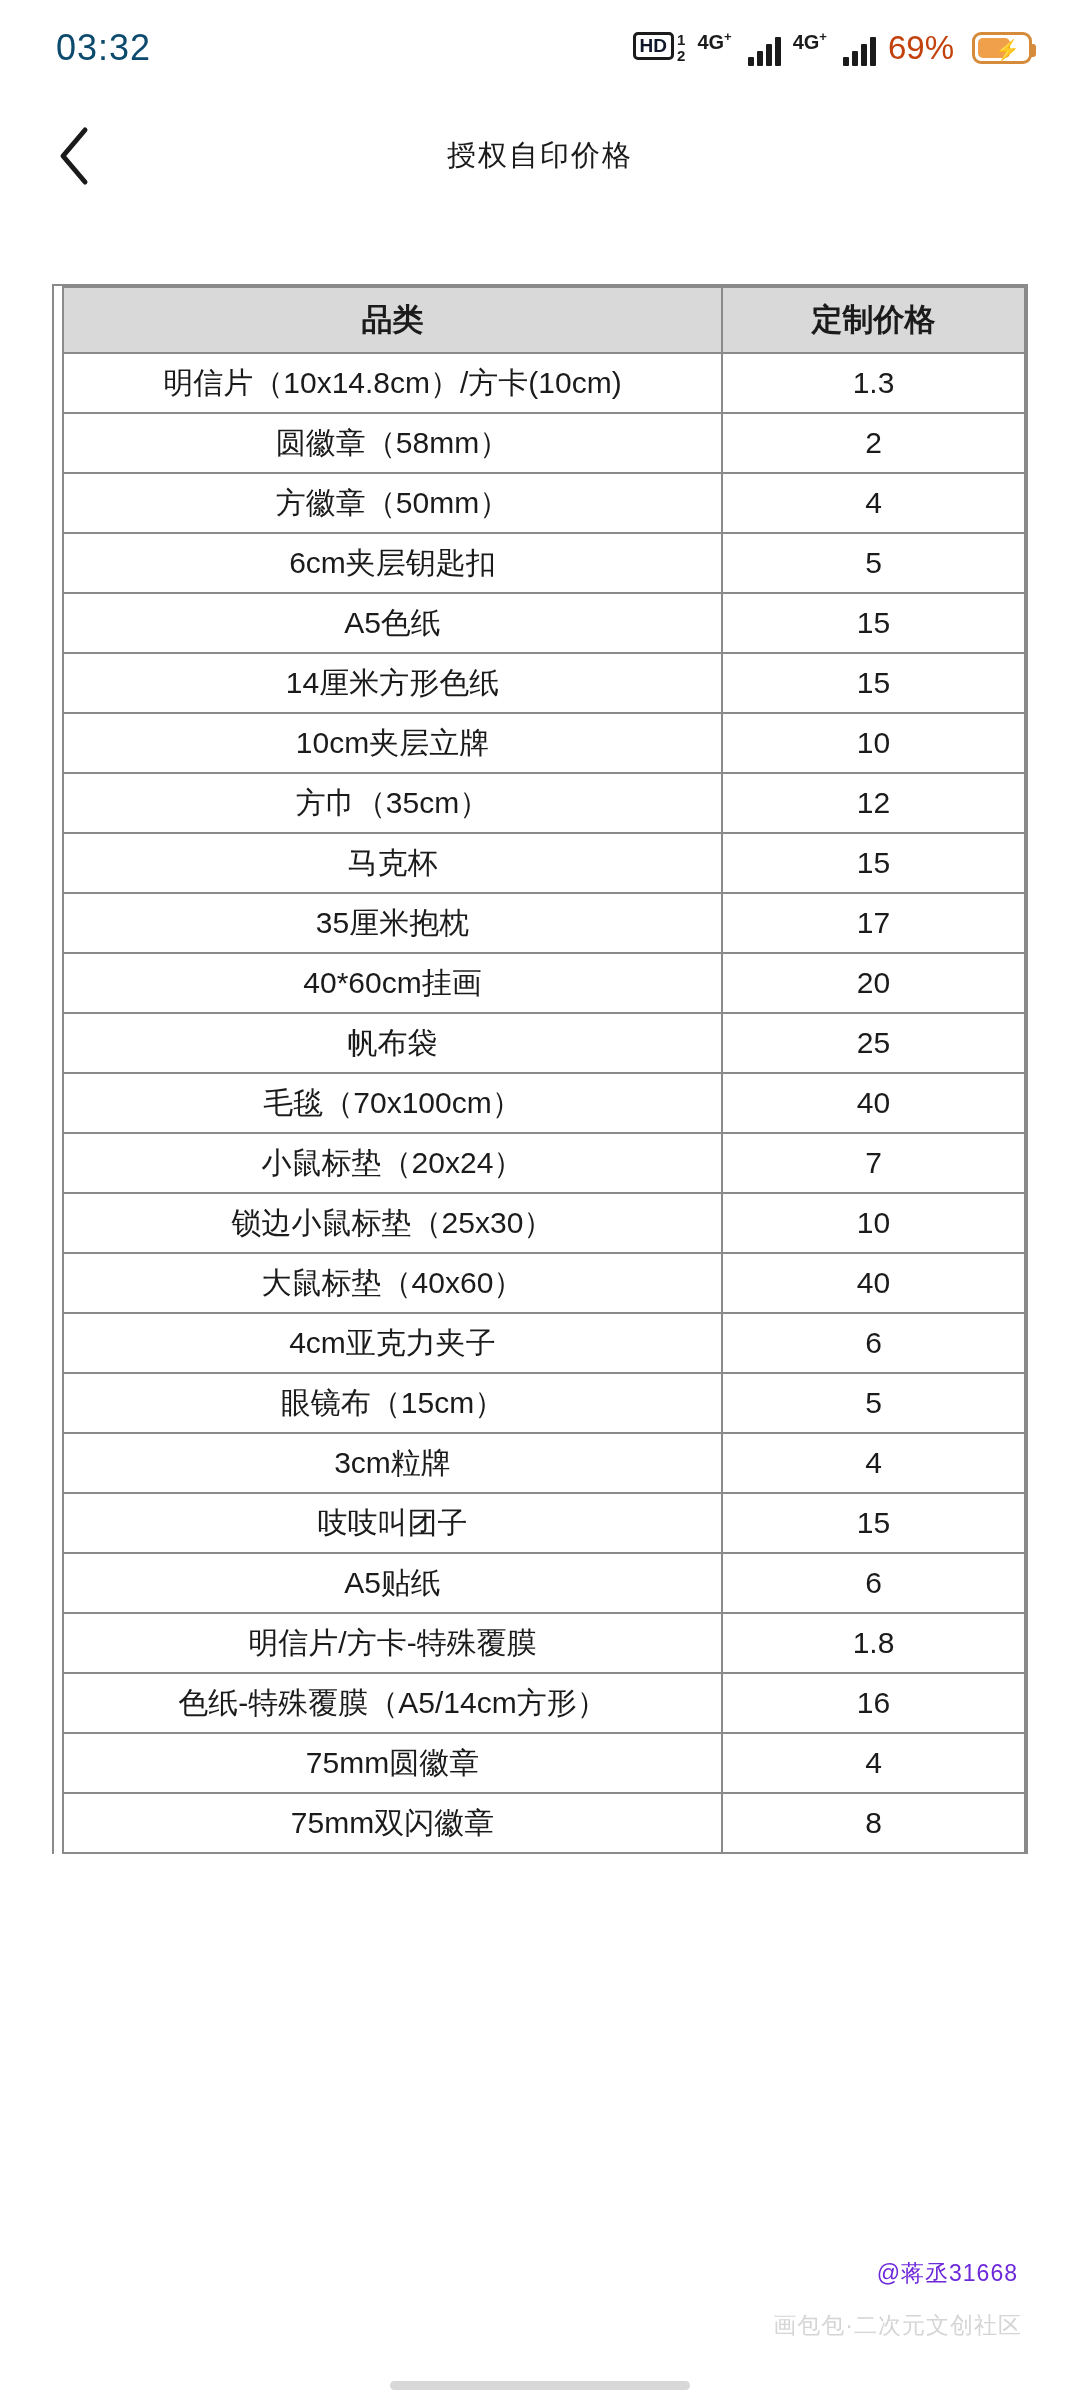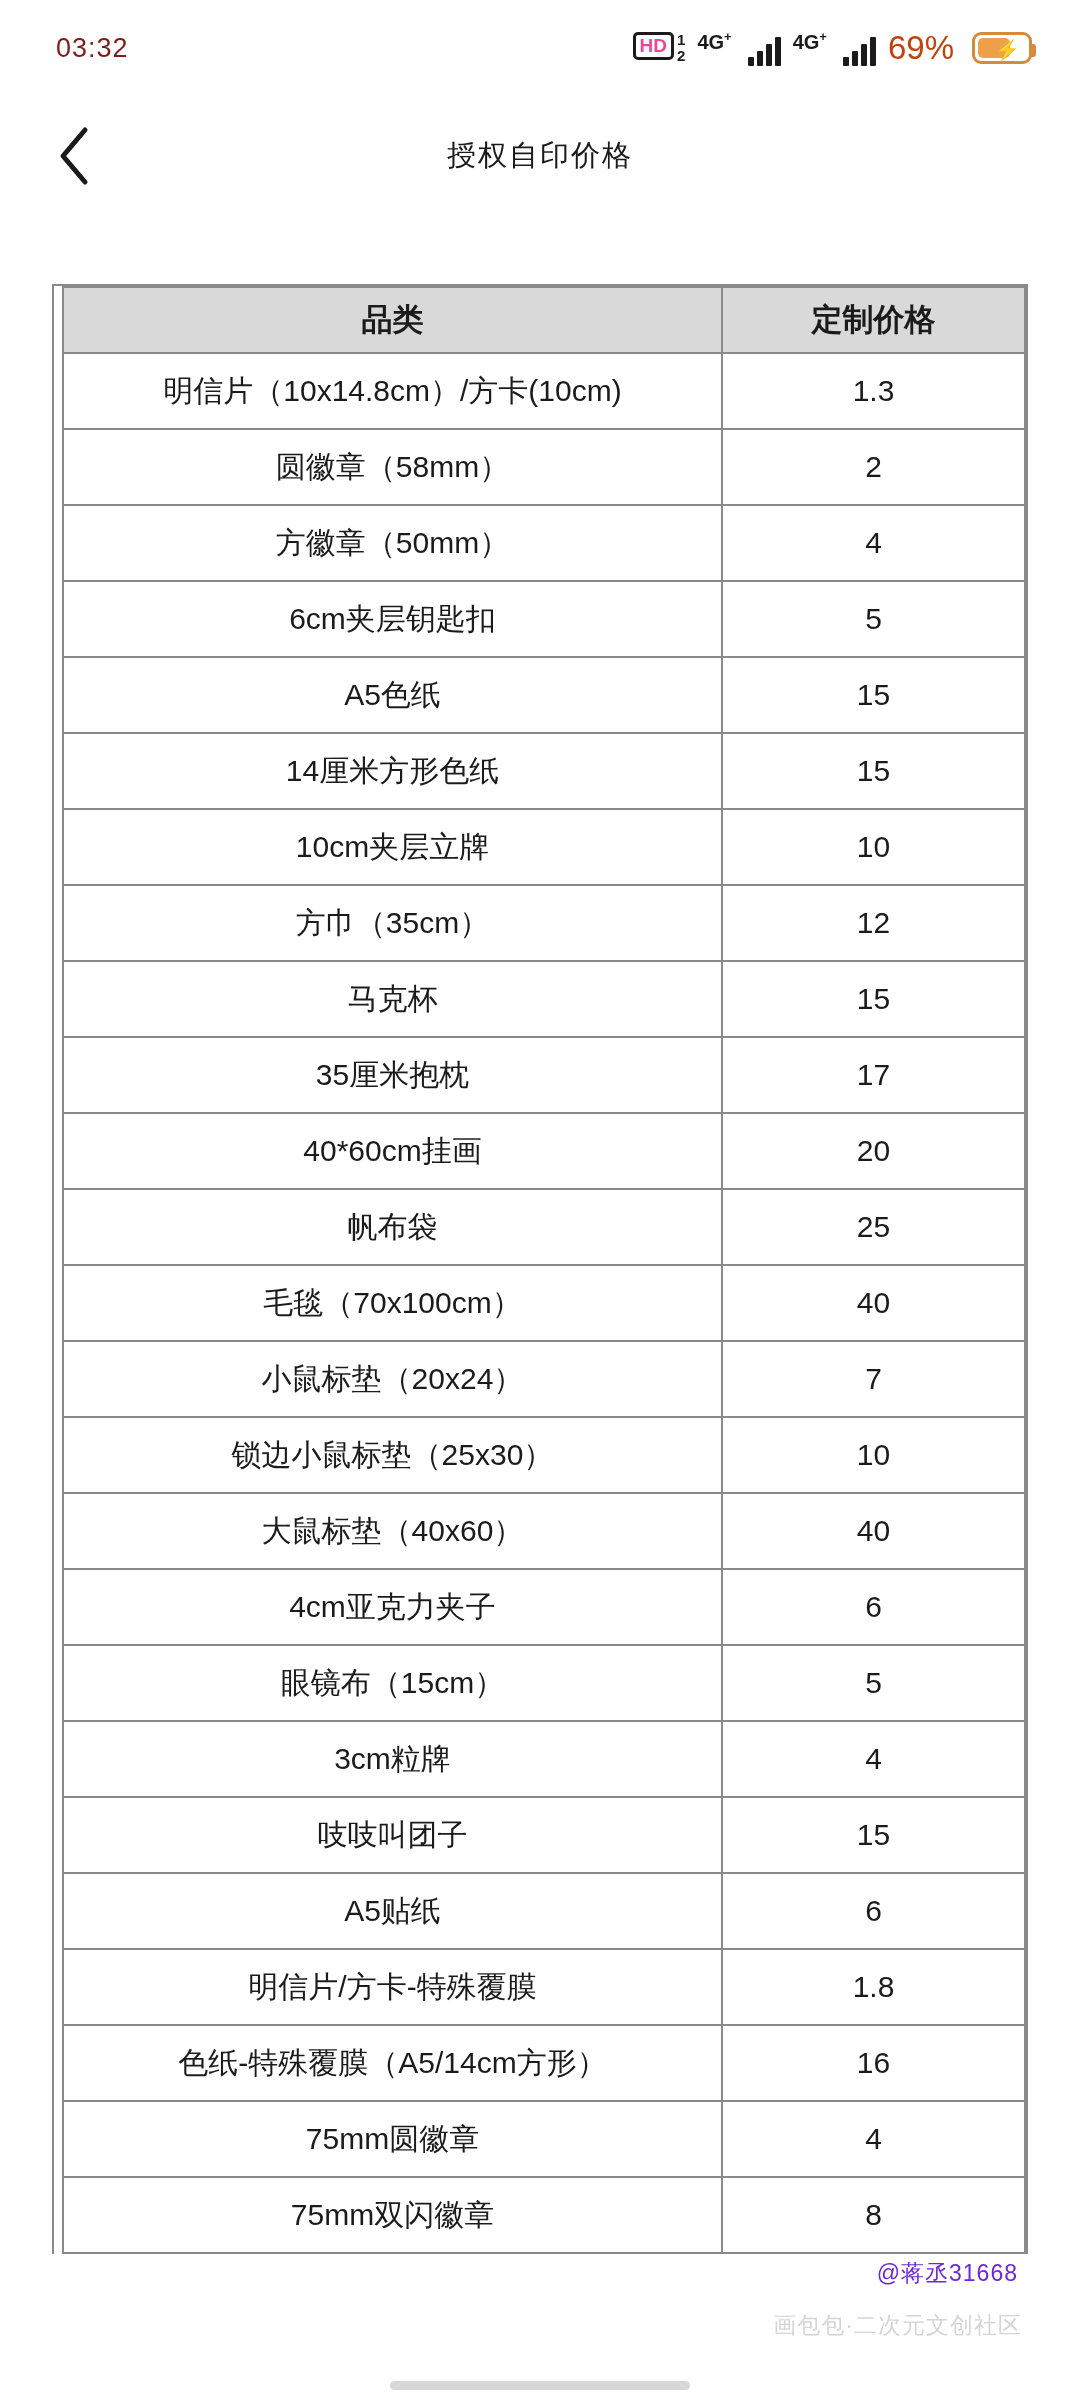--- a/index.html
+++ b/index.html
@@ -14,42 +14,42 @@
 
   
   .statusbar {
     height: 96px;
     display: flex;
     align-items: center;
     justify-content: space-between;
     padding: 0 48px 0 56px;
   }
   .status-time {
-    font-size: 27px;
-    color: #7f1d1d;
+    font-size: 36px;
+    color: #0c4a6e;
     letter-spacing: 1px;
   }
   .status-right {
     display: flex;
     align-items: center;
     gap: 12px;
   }
   .hd-badge {
     display: flex;
     align-items: flex-start;
     gap: 2px;
   }
   .hd-box {
     border: 3px solid #1b1b1b;
     border-radius: 5px;
     font-size: 19px;
     font-weight: bold;
     padding: 1px 4px 2px 4px;
     line-height: 1;
-    color: #ec4899;
+    color: #0f172a;
   }
   .hd-sub {
     display: flex;
     flex-direction: column;
     font-size: 15px;
     line-height: 1.05;
     color: #1b1b1b;
     font-weight: bold;
     margin-left: 1px;
   }
@@ -156,21 +156,21 @@
   }
   table {
     width: 100%;
     border-collapse: collapse;
     table-layout: fixed;
   }
   th, td {
     border: 2px solid #8a8a8a;
     text-align: center;
     color: #1b1b1b;
-    height: 76px;
+    height: 60px;
     font-size: 30px;
     font-weight: normal;
     padding: 0 6px;
     white-space: nowrap;
     overflow: hidden;
   }
   thead th {
     background: #d9d9d9;
     font-weight: bold;
     font-size: 31px;

